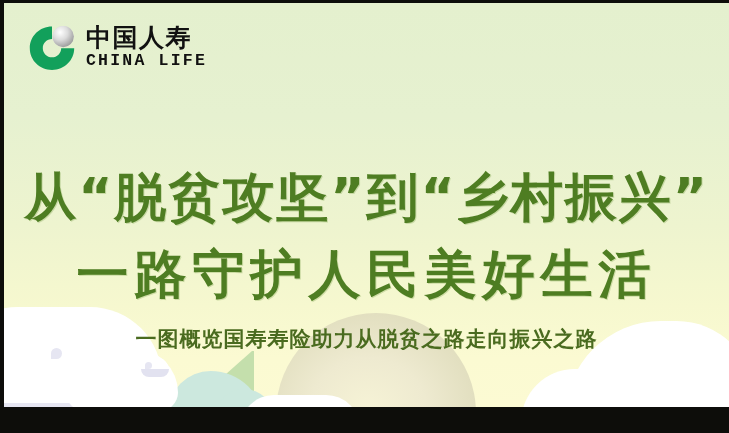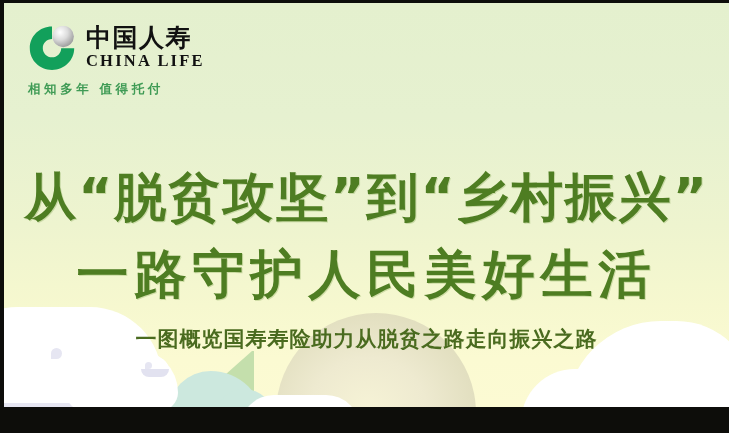--- a/index.html
+++ b/index.html
@@ -230,21 +230,21 @@
   }
   .brand-cn {
     font-family: "Liberation Serif", "DejaVu Serif", serif;
     font-size: 25px;
     font-weight: bold;
     color: #111111;
     letter-spacing: 1.5px;
     white-space: nowrap;
   }
   .brand-en {
-    font-family: Liberation Serif, serif;
+    font-family: Liberation Mono, monospace;
     font-size: 16.5px;
     font-weight: bold;
     color: #111111;
     letter-spacing: 2.2px;
     margin-top: 3px;
     white-space: nowrap;
   }
   .brand-tagline {
     font-family: "Liberation Sans", sans-serif;
     font-size: 12.5px;
@@ -342,21 +342,20 @@
                 <stop offset="100%" stop-color="#9a9a9a"></stop>
               </radialGradient>
             </defs>
           </svg>
         </span>
         <span class="brand-text">
           <span class="brand-cn">中国人寿</span>
           <span class="brand-en">CHINA LIFE</span>
         </span>
       </div>
-      <div class="brand-tagline">相知多年  值得托付</div>
     </div>
 
     <div class="headline">
       <div class="headline-line l1">从“脱贫攻坚”到“乡村振兴”</div>
       <div class="headline-line l2">一路守护人民美好生活</div>
     </div>
 
     <div class="subtitle">一图概览国寿寿险助力从脱贫之路走向振兴之路</div>
 
   </div>

